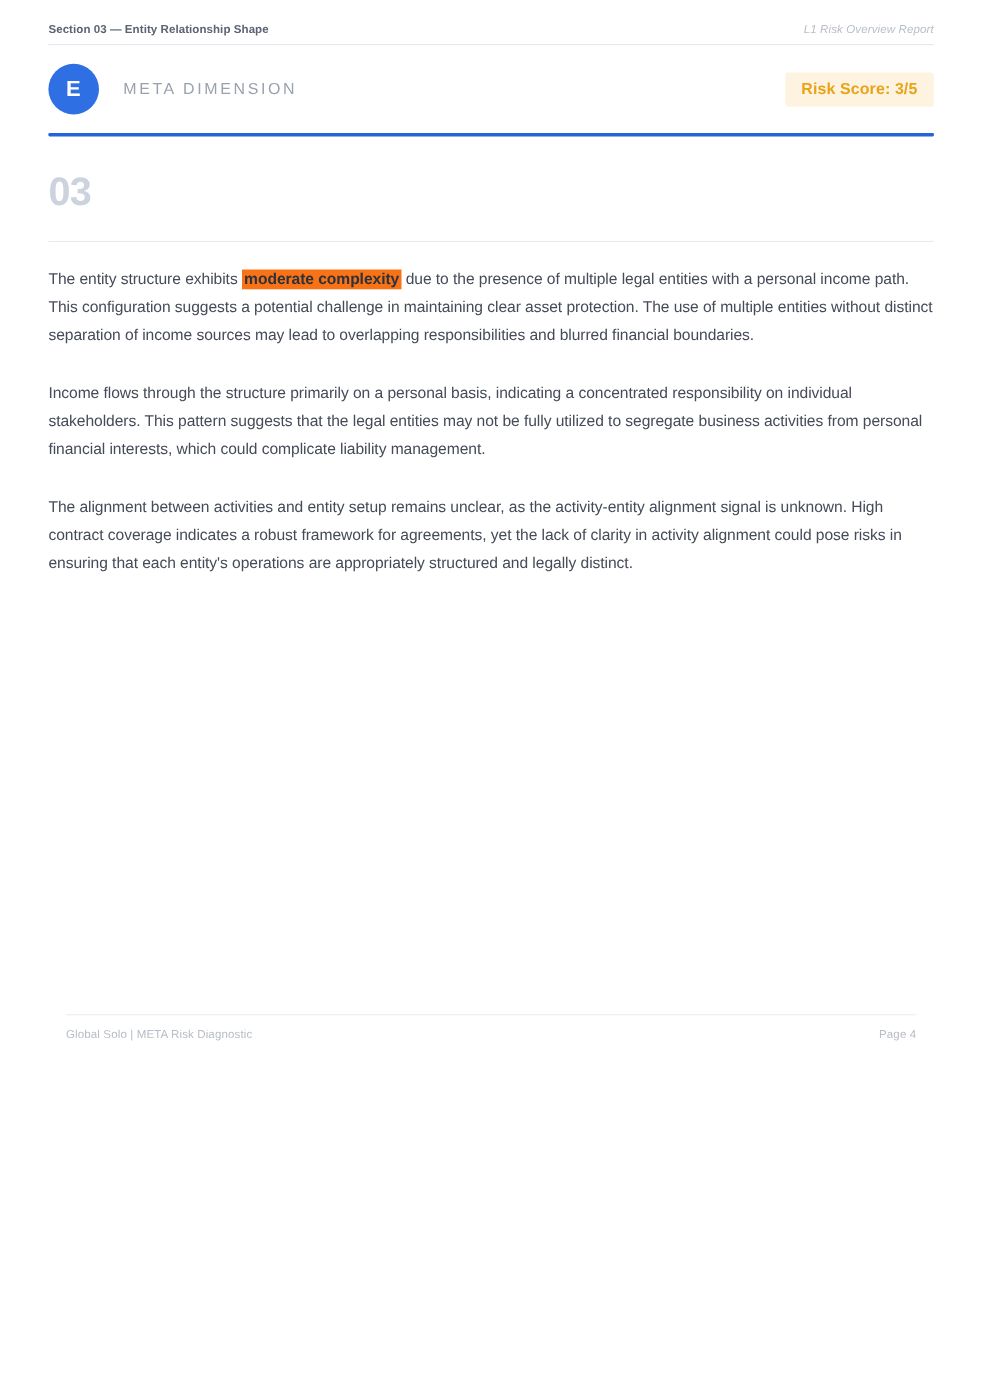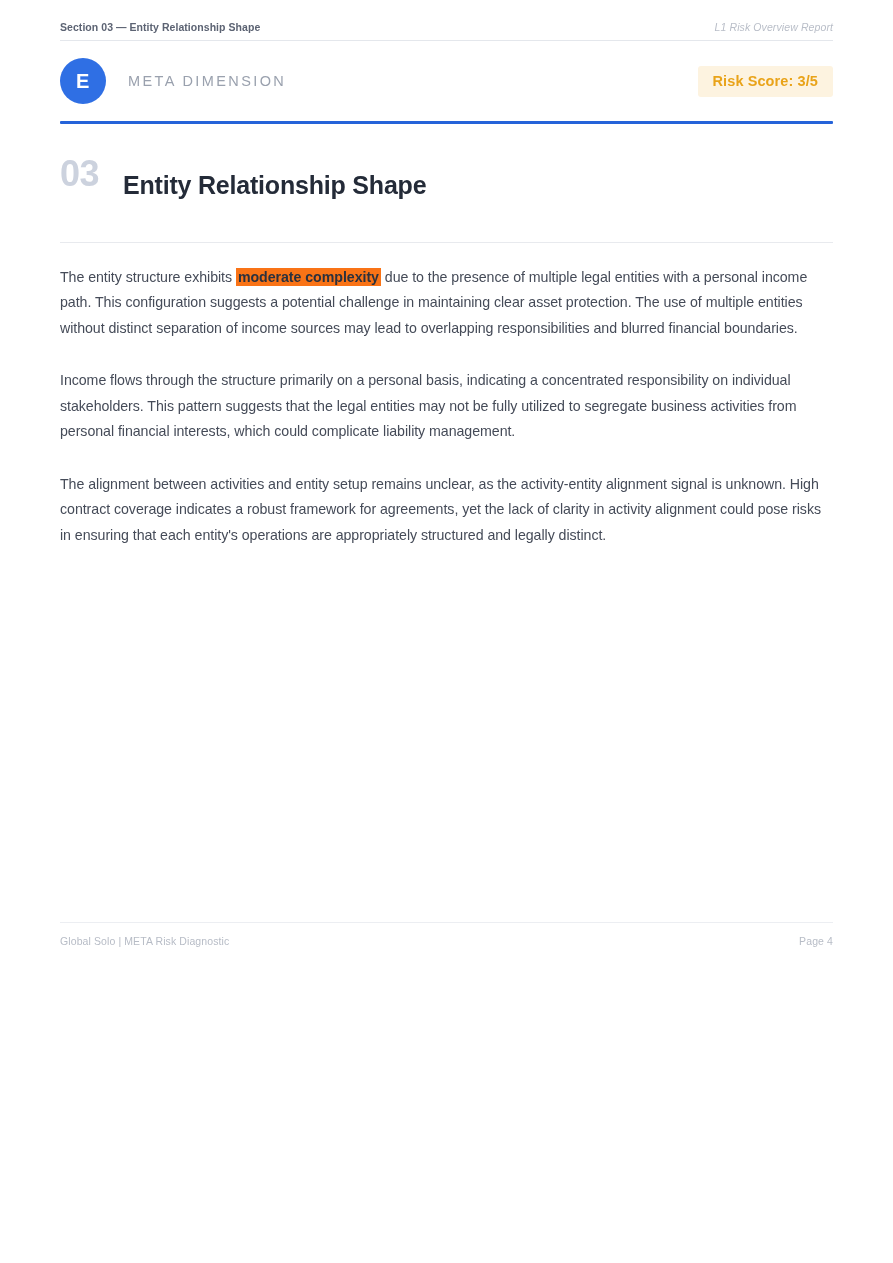--- a/index.html
+++ b/index.html
@@ -14,21 +14,21 @@
     color: #3d4350;
     -webkit-font-smoothing: antialiased;
   }
 
   .page {
     position: relative;
     width: 893px;
     height: 985px;
     box-sizing: border-box;
     background: #ffffff;
-    padding: 0 60px;
+    padding: 0 44px;
   }
 
   
   .running-header {
     display: flex;
     align-items: baseline;
     justify-content: space-between;
     padding-top: 21px;
     padding-bottom: 7px;
     border-bottom: 1px solid #e4e7ec;
@@ -181,21 +181,20 @@
       <div class="avatar">E</div>
       <div class="dimension-label">META DIMENSION</div>
     </div>
     <div class="risk-badge">Risk Score: 3/5</div>
   </div>
 
   <div class="accent-rule"></div>
 
   <div class="title-row">
     <div class="section-number">03</div>
-    <h1 class="section-title">Entity Relationship Shape</h1>
   </div>
   <div class="title-rule"></div>
 
   <div class="body-copy">
     <p><span>The entity structure exhibits </span><span class="hl">moderate complexity</span><span> due to the presence of multiple legal entities with a personal income path. This configuration suggests a potential challenge in maintaining clear asset protection. The use of multiple entities without distinct separation of income sources may lead to overlapping responsibilities and blurred financial boundaries.</span></p>
     <p>Income flows through the structure primarily on a personal basis, indicating a concentrated responsibility on individual stakeholders. This pattern suggests that the legal entities may not be fully utilized to segregate business activities from personal financial interests, which could complicate liability management.</p>
     <p>The alignment between activities and entity setup remains unclear, as the activity-entity alignment signal is unknown. High contract coverage indicates a robust framework for agreements, yet the lack of clarity in activity alignment could pose risks in ensuring that each entity's operations are appropriately structured and legally distinct.</p>
   </div>
 
   <div class="footer">

